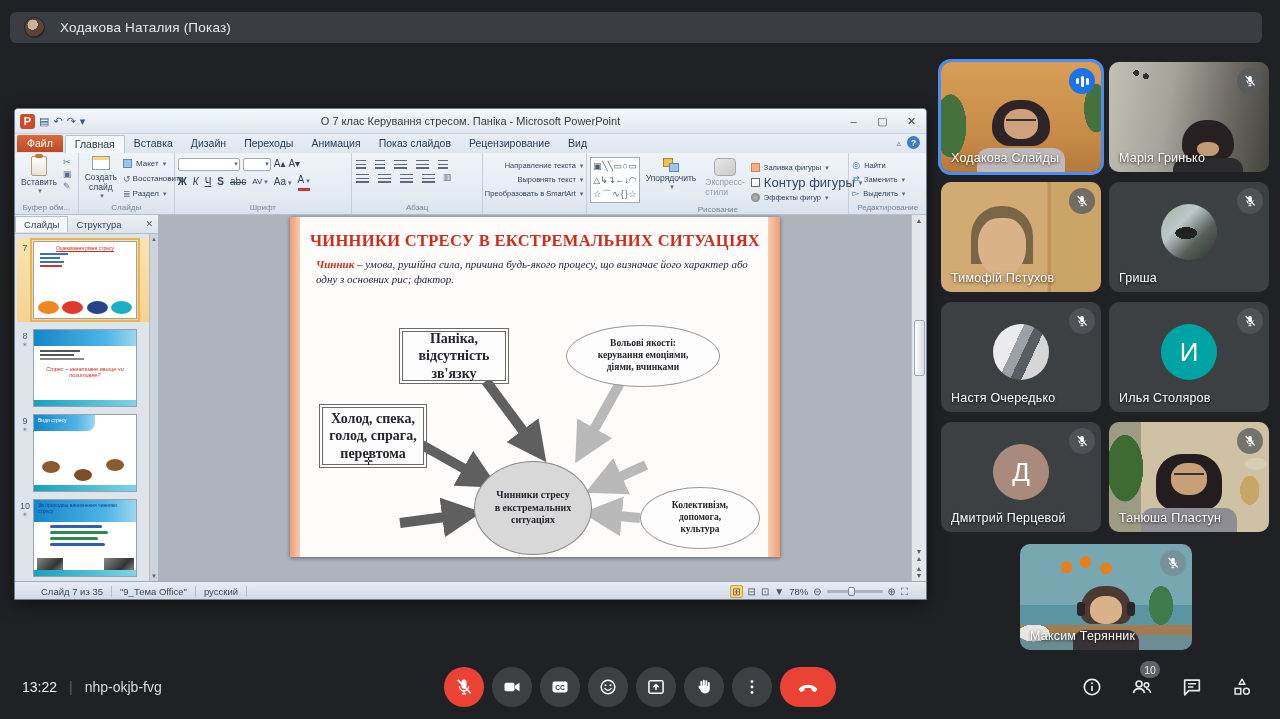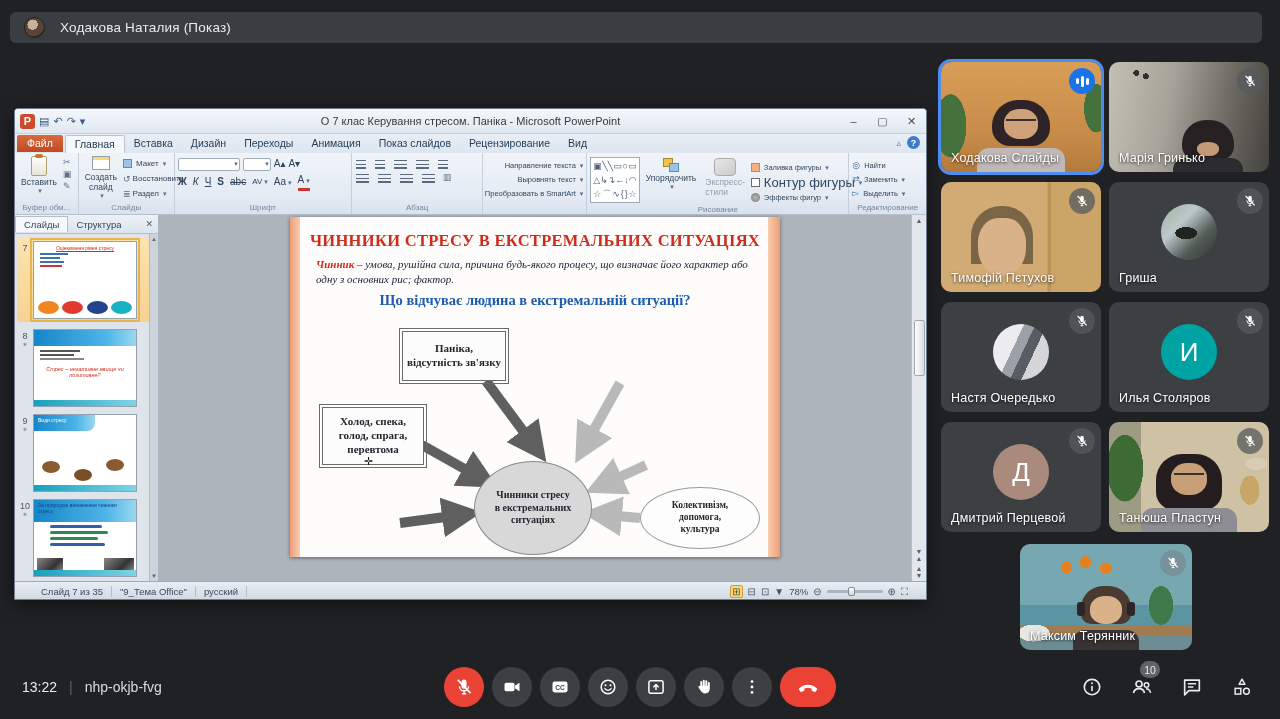--- a/index.html
+++ b/index.html
@@ -133,21 +133,21 @@
     background:linear-gradient(90deg,#ee9d78,#f8cdb0); }
   .sbar.rt { right:0; width:12px; background:linear-gradient(90deg,#f8cdb0,#ee9d78); }
   .s-title { text-align:center; padding-top:14px; font-size:16.5px; font-weight:bold; color:#d02c1b; letter-spacing:.3px; }
   .s-def { padding:6px 24px 0 26px; font-size:11px; font-style:italic; color:#20233f; line-height:1.35; }
   .s-def .term { color:#d02c1b; font-weight:bold; }
   .s-q { text-align:center; padding-top:5px; font-size:14.5px; font-weight:bold; color:#1c5db0; }
   .diagram { position:absolute; left:0; top:98px; width:490px; height:242px; }
   .dg-arrows { position:absolute; inset:0; }
   .dbox { position:absolute; background:#fcfcfc; border:1px solid #6a6a6a; outline:1px solid #6a6a6a; outline-offset:2px;
     display:flex; align-items:center; justify-content:center; text-align:center;
-    font-size:11px; font-weight:bold; color:#23262e; line-height:1.25; white-space:pre-line; }
+    font-size:14px; font-weight:bold; color:#23262e; line-height:1.25; white-space:pre-line; }
   .dell { position:absolute; border:1.5px solid #9a9a9a; border-radius:50%; background:#fdfdfd;
     display:flex; align-items:center; justify-content:center; text-align:center;
     font-size:9.5px; font-weight:bold; color:#23262e; line-height:1.25; white-space:pre-line; }
   .dcenter { background:#d8d8d8; border-color:#8a8a8a; }
   .cursor { position:absolute; left:74px; top:140px; font-size:11px; color:#111; font-family:"DejaVu Sans",sans-serif; }
 
   
   .tile { position:absolute; width:160px; height:110px; background:#3c4043; border-radius:10px; overflow:hidden; }
   .tile.speaking { box-shadow:0 0 0 3px #4e8cf0; }
   .pname { position:absolute; left:10px; bottom:7px; color:#fff; font-size:12.5px; letter-spacing:.2px;
@@ -586,21 +586,20 @@
       </div>
     </div>
 
     <div class="canvas-col">
       <div class="canvas">
         <div class="slide">
           <div class="sbar lt"></div>
           <div class="sbar rt"></div>
           <div class="s-title">ЧИННИКИ СТРЕСУ В ЕКСТРЕМАЛЬНИХ СИТУАЦІЯХ</div>
           <div class="s-def"><span class="term">Чинник</span><span> – умова, рушійна сила, причина будь-якого процесу, що визначає його характер або одну з основних рис; фактор.</span></div>
-          <div class="s-q">Що відчуває людина в екстремальній ситуації?</div>
           <div class="diagram">
             <svg class="dg-arrows" width="490" height="242" viewBox="0 0 490 242">
               <defs>
                 <marker id="ah-d" markerWidth="4" markerHeight="4" refX="2.6" refY="2" orient="auto">
                     <path d="M0 0L4 2L0 4z" fill="#5f5f5f"></path>
                   </marker>
                 <marker id="ah-l" markerWidth="4" markerHeight="4" refX="2.6" refY="2" orient="auto">
                     <path d="M0 0L4 2L0 4z" fill="#b9b9b9"></path>
                   </marker>
               </defs>
@@ -609,20 +608,23 @@
               <line x1="110" y1="208" x2="178" y2="199" stroke="#5f5f5f" stroke-width="10" marker-end="url(#ah-d)"></line>
               <line x1="330" y1="68" x2="292" y2="136" stroke="#b9b9b9" stroke-width="10" marker-end="url(#ah-l)"></line>
               <line x1="356" y1="150" x2="308" y2="172" stroke="#b9b9b9" stroke-width="10" marker-end="url(#ah-l)"></line>
               <line x1="350" y1="203" x2="306" y2="199" stroke="#b9b9b9" stroke-width="10" marker-end="url(#ah-l)"></line>
             </svg>
             <div class="dbox" style="left:112px; top:16px; width:104px; height:50px">Паніка,
 відсутність зв'язку</div>
             <div class="dbox" style="left:32px; top:92px; width:102px; height:58px">Холод, спека,
 голод, спрага,
 перевтома</div>
+            <div class="dell" style="left:276px; top:10px; width:154px; height:62px">Вольові якості:
+керування емоціями,
+діями, вчинками</div>
             <div class="dell" style="left:350px; top:172px; width:120px; height:62px">Колективізм,
 допомога,
 культура</div>
             <div class="dell dcenter" style="left:184px; top:146px; width:118px; height:94px; font-size:10px">Чинники стресу
 в екстремальних
 ситуаціях</div>
             <div class="cursor">✛</div>
           </div>
         </div>
         <div class="vscroll">

